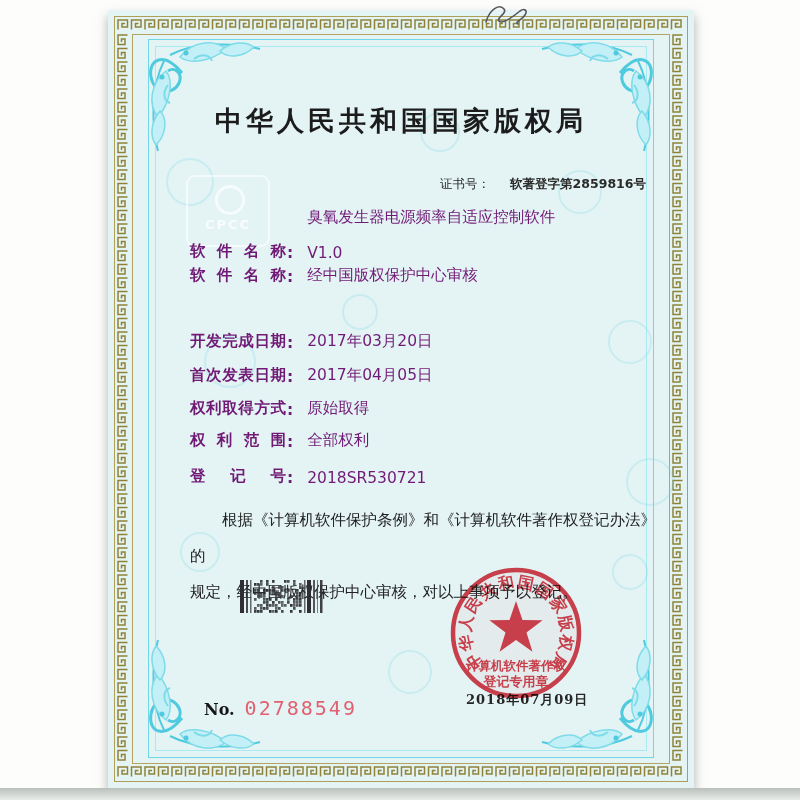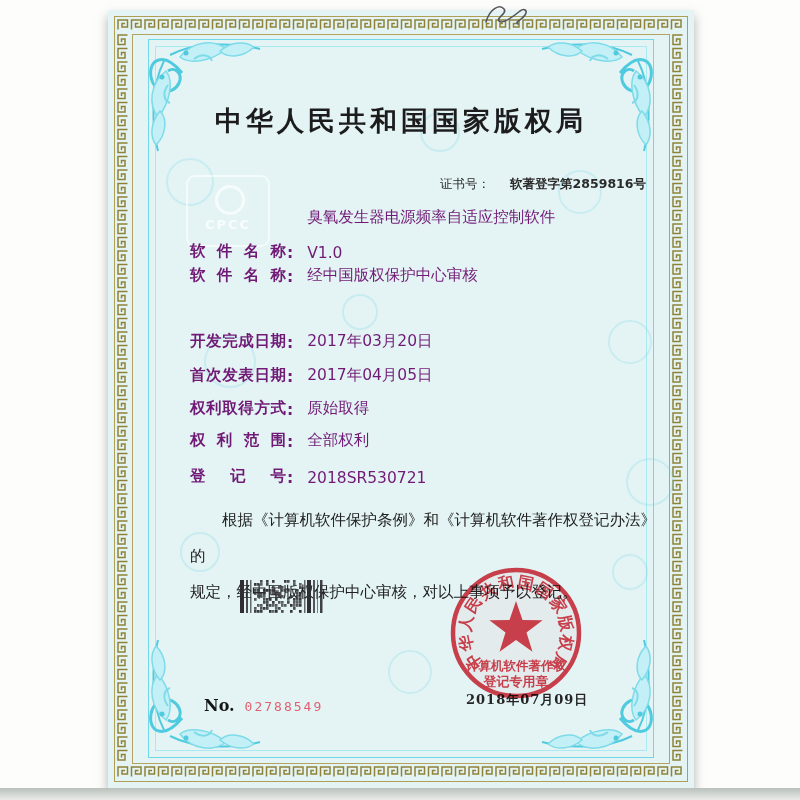--- a/index.html
+++ b/index.html
@@ -20,21 +20,21 @@
   .certno{left:0;top:166px;right:48px;text-align:right;font-size:12.5px;color:#2a2a2a;font-weight:500;}
   .certno b{font-weight:600;margin-left:20px;}
   .frow{left:82px;display:flex;align-items:flex-end;color:#701a75;font-size:15.5px;}
   .flabel{display:inline-block;width:96px;text-align:justify;text-align-last:justify;font-weight:600;}
   .fcolon{font-weight:600;margin-left:1px;}
   .fvalue{margin-left:14px;font-weight:500;white-space:nowrap;}
   .v2{margin-top:16px;}
   .statement{left:82px;top:493px;width:474px;font-size:15.5px;line-height:36px;color:#222;font-weight:500;font-family:Liberation Mono, monospace;}
   .serial{left:96px;top:686px;font-family:"DejaVu Serif","Liberation Serif",serif;font-size:16px;color:#151515;font-weight:bold;}
   .serial .digits{font-family:"DejaVu Sans Mono","Liberation Mono",monospace;font-weight:normal;
-                  color:#e0616f;letter-spacing:2px;margin-left:10px;font-size:13px;}
+                  color:#e0616f;letter-spacing:2px;margin-left:10px;font-size:20px;}
   .issue-date{left:358px;top:681px;font-family:"DejaVu Serif","Liberation Serif",serif;
               font-size:13px;font-weight:bold;color:#242424;letter-spacing:1px;}
   .seal{left:328px;top:545px;mix-blend-mode:multiply;opacity:.94;}
   .cpcc{left:78px;top:165px;width:80px;height:68px;border:2px solid rgba(255,255,255,.75);
         border-radius:9px;opacity:.8;}
   .cpcc .ring{position:absolute;left:27px;top:8px;width:24px;height:24px;border:3px solid rgba(255,255,255,.85);
         border-radius:50%;}
   .cpcc .wm-text{position:absolute;left:0;right:0;top:40px;text-align:center;color:rgba(255,255,255,.95);
         font-size:13px;font-weight:bold;letter-spacing:2px;}
   .page-bottom-shadow{left:0;right:0;top:788px;height:12px;

